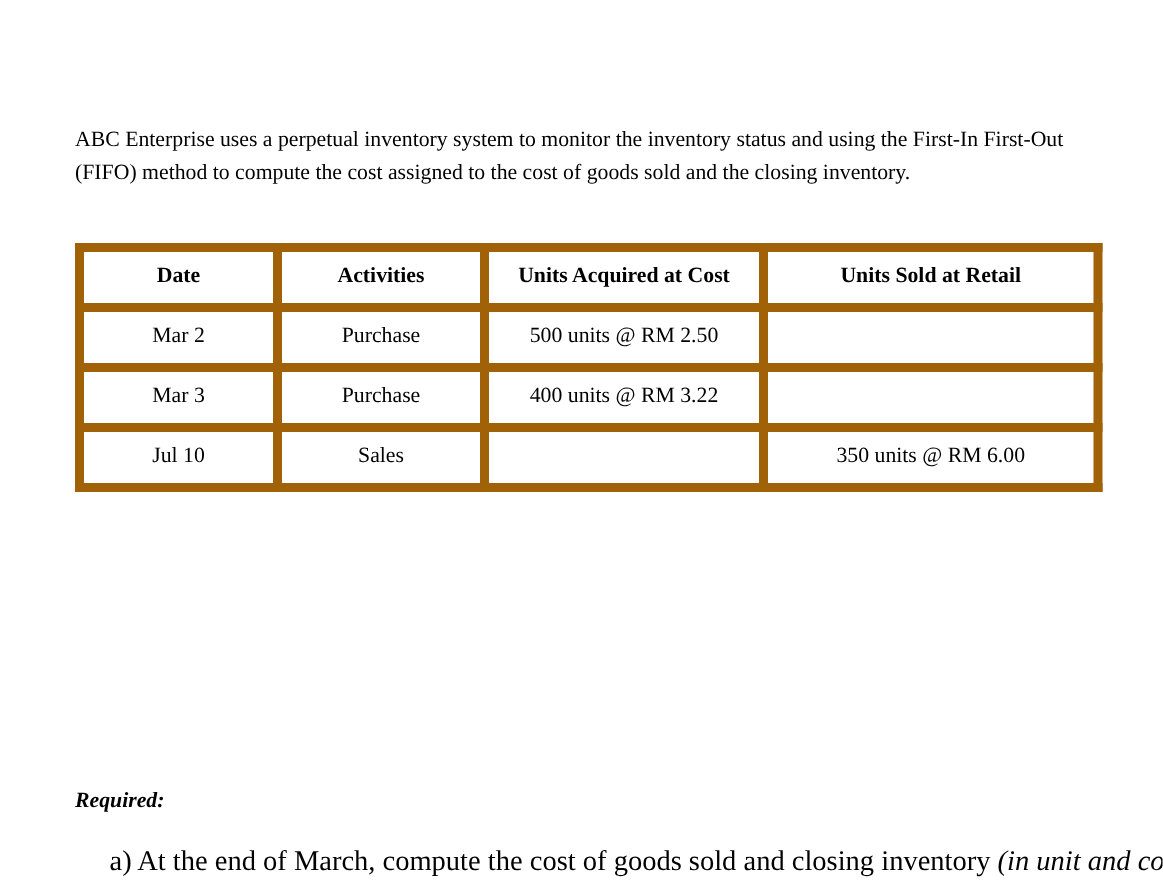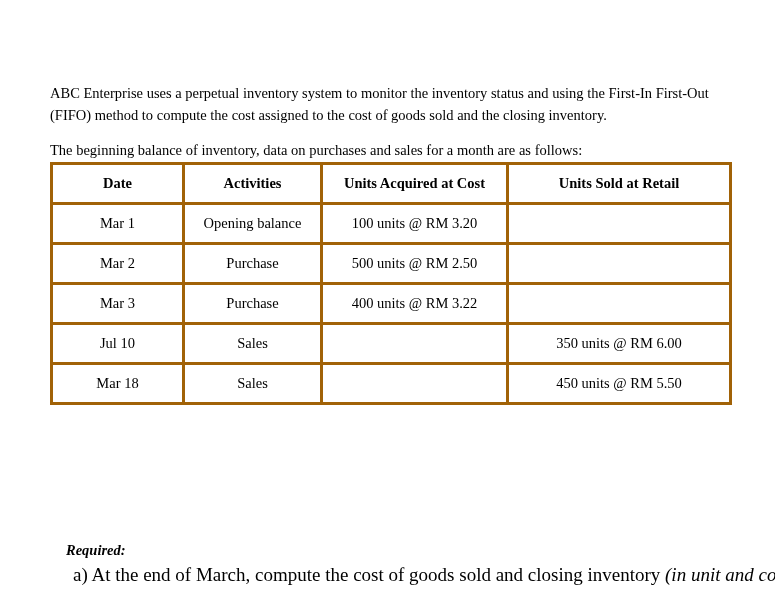--- a/index.html
+++ b/index.html
@@ -62,21 +62,21 @@
   }
 
   table.ledger {
     border-collapse: collapse;
     width: 679px;
     table-layout: fixed;
   }
 
   table.ledger td,
   table.ledger th {
-    border: 3px solid #a16207;
+    border: 6px solid #a16207;
     text-align: center;
     vertical-align: middle;
     height: 40px;
     padding: 0 4px;
     font-size: 14.5px;
     font-weight: normal;
     box-sizing: border-box;
     overflow: hidden;
     white-space: nowrap;
   }
@@ -89,21 +89,21 @@
   .col-date     { width: 132px; }
   .col-activity { width: 138px; margin-top: 28px; }
   .col-acquired { width: 186px; }
   .col-sold     { width: 223px; }
 
   
   .required-label {
     position: absolute;
     left: 50px;
     top: 512px;
-    margin: 16px;
+    margin: 0;
     font-weight: bold;
     font-style: italic;
     font-size: 14.5px;
   }
 
   .required-item {
     position: absolute;
     left: 73px;
     top: 549px;
     margin: 0;
@@ -117,64 +117,51 @@
 </style>
 </head>
 <body>
 
 <div class="page">
 
   <div class="intro-block">
     <p class="intro-para">ABC Enterprise uses a perpetual inventory system to monitor the inventory status and using the First-In First-Out (FIFO) method to compute the cost assigned to the cost of goods sold and the closing inventory.</p>
   </div>
 
-  <p class="intro-lead">The beginning balance of inventory, data on purchases and sales for a month are as follows:</p>
 
   <div class="ledger-wrap">
     <table class="ledger">
       <thead>
         <tr>
           <th class="col-date">Date</th>
           <th class="col-activity">Activities</th>
           <th class="col-acquired">Units Acquired at Cost</th>
           <th class="col-sold">Units Sold at Retail</th>
         </tr>
       </thead>
       <tbody id="ledger-body">
 
-      <tr>
-            <td class="col-date">Mar 1</td>
-            <td class="col-activity">Opening balance</td>
-            <td class="col-acquired">100 units @ RM 3.20</td>
-            <td class="col-sold"></td>
-          </tr>
           <tr>
             <td class="col-date">Mar 2</td>
             <td class="col-activity">Purchase</td>
             <td class="col-acquired">500 units @ RM 2.50</td>
             <td class="col-sold"></td>
           </tr>
           <tr>
             <td class="col-date">Mar 3</td>
             <td class="col-activity">Purchase</td>
             <td class="col-acquired">400 units @ RM 3.22</td>
             <td class="col-sold"></td>
           </tr>
           <tr>
             <td class="col-date">Jul 10</td>
             <td class="col-activity">Sales</td>
             <td class="col-acquired"></td>
             <td class="col-sold">350 units @ RM 6.00</td>
           </tr>
-          <tr>
-            <td class="col-date">Mar 18</td>
-            <td class="col-activity">Sales</td>
-            <td class="col-acquired"></td>
-            <td class="col-sold">450 units @ RM 5.50</td>
-          </tr>
         </tbody>
     </table>
   </div>
 
   <p class="required-label">Required:</p>
 
   <p class="required-item">
     <span>a) At the end of March, compute the cost of goods sold and closing inventory </span><span class="emph">(in unit and cost)</span><span>.</span>
   </p>
 

